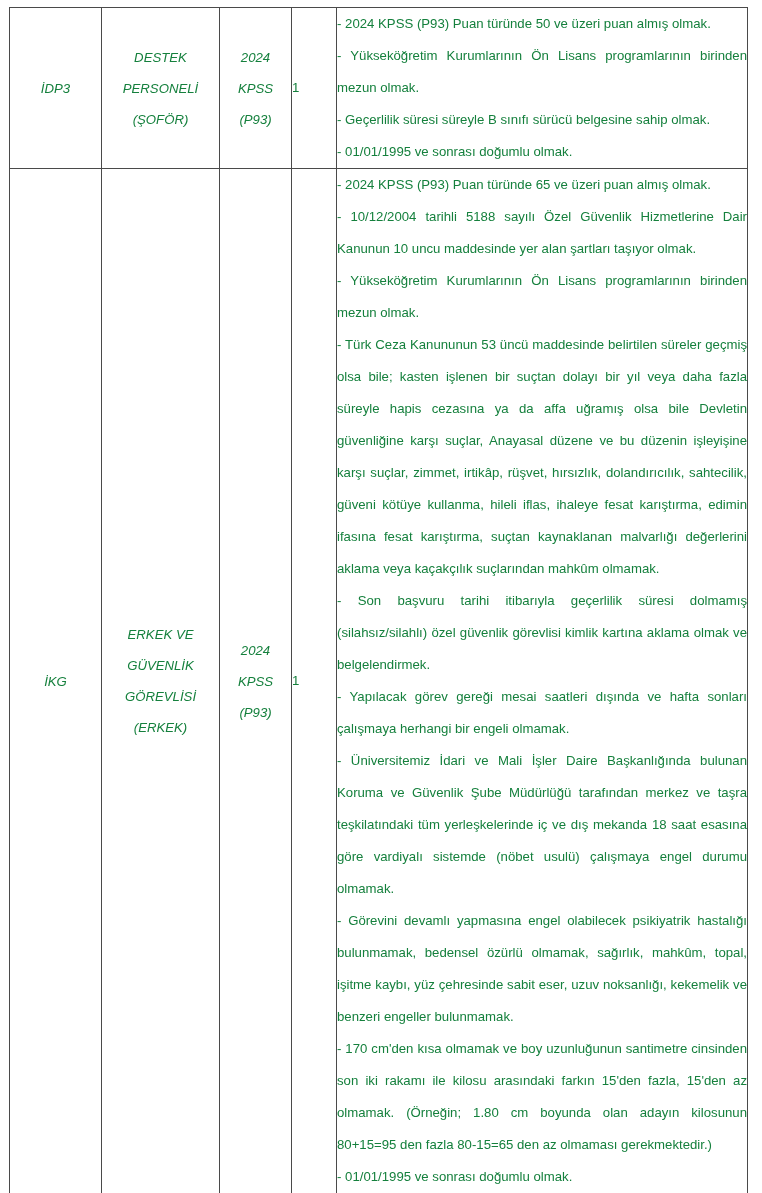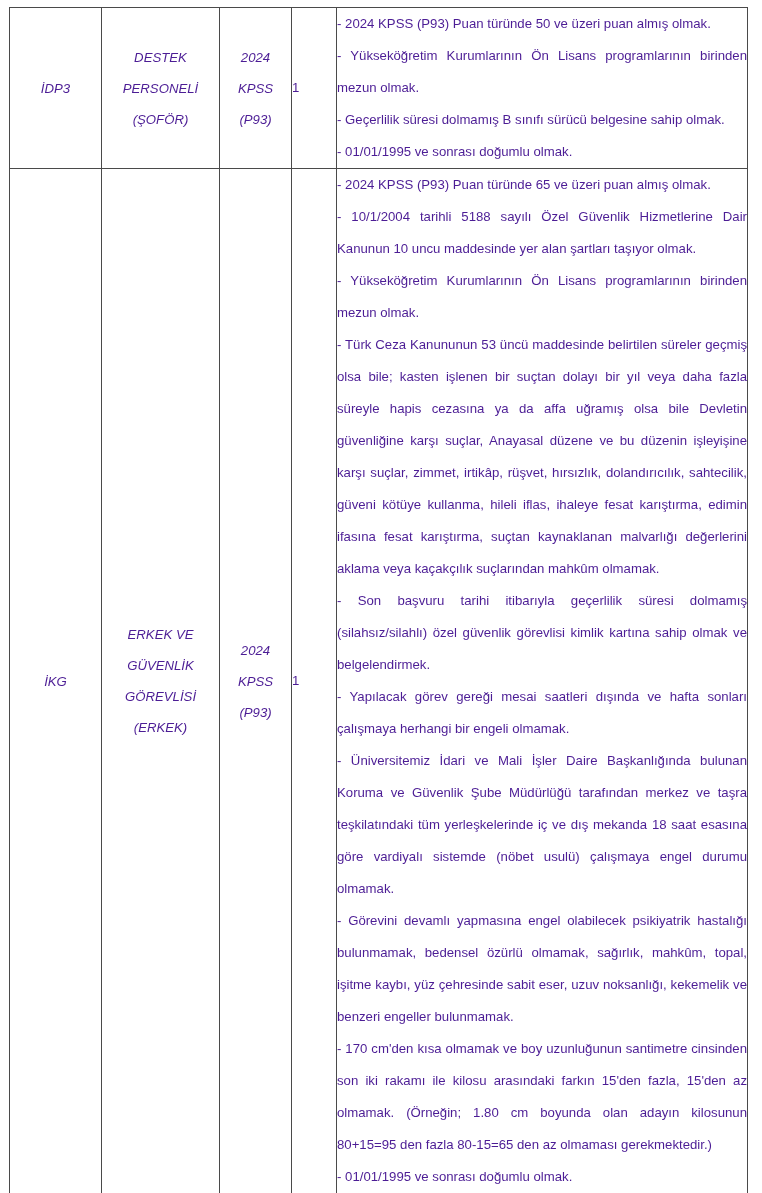--- a/index.html
+++ b/index.html
@@ -31,21 +31,21 @@
     border-collapse: collapse;
     table-layout: fixed;
   }
 
   table.doc-table td {
     border: 1px solid #4a4a4a;
     padding: 0;
     vertical-align: middle;
     font-size: 13.2px;
     line-height: 32px;
-    color: #4c1d95;
+    color: #15803d;
   }
 
   
   col.c1 { width: 92px; }
   col.c2 { width: 118px; }
   col.c3 { width: 72px; }
   col.c4 { width: 45px; }
   col.c5 { width: 411px; }
 
   .cell-center {
@@ -111,21 +111,21 @@
         </td>
         <td class="cell-center">
           <span class="ln">2024</span>
           <span class="ln">KPSS</span>
           <span class="ln">(P93)</span>
         </td>
         <td class="cell-num">1</td>
         <td class="cell-cond">
           <p class="para nojust">- 2024 KPSS (P93) Puan türünde 50 ve üzeri puan almış olmak.</p>
           <p class="para">- Yükseköğretim Kurumlarının Ön Lisans programlarının birinden mezun olmak.</p>
-          <p class="para nojust">- Geçerlilik süresi dolmamış B sınıfı sürücü belgesine sahip olmak.</p>
+          <p class="para nojust">- Geçerlilik süresi süreyle B sınıfı sürücü belgesine sahip olmak.</p>
           <p class="para nojust">- 01/01/1995 ve sonrası doğumlu olmak.</p>
         </td>
       </tr>
 
       <tr class="row-second">
         <td class="cell-center">
           <span class="ln">İKG</span>
         </td>
         <td class="cell-center">
           <span class="ln">ERKEK VE</span>
@@ -134,24 +134,24 @@
           <span class="ln">(ERKEK)</span>
         </td>
         <td class="cell-center">
           <span class="ln">2024</span>
           <span class="ln">KPSS</span>
           <span class="ln">(P93)</span>
         </td>
         <td class="cell-num">1</td>
         <td class="cell-cond">
           <p class="para nojust">- 2024 KPSS (P93) Puan türünde 65 ve üzeri puan almış olmak.</p>
-          <p class="para">- 10/1/2004 tarihli 5188 sayılı Özel Güvenlik Hizmetlerine Dair Kanunun 10 uncu maddesinde yer alan şartları taşıyor olmak.</p>
+          <p class="para">- 10/12/2004 tarihli 5188 sayılı Özel Güvenlik Hizmetlerine Dair Kanunun 10 uncu maddesinde yer alan şartları taşıyor olmak.</p>
           <p class="para">- Yükseköğretim Kurumlarının Ön Lisans programlarının birinden mezun olmak.</p>
           <p class="para">- Türk Ceza Kanununun 53 üncü maddesinde belirtilen süreler geçmiş olsa bile; kasten işlenen bir suçtan dolayı bir yıl veya daha fazla süreyle hapis cezasına ya da affa uğramış olsa bile Devletin güvenliğine karşı suçlar, Anayasal düzene ve bu düzenin işleyişine karşı suçlar, zimmet, irtikâp, rüşvet, hırsızlık, dolandırıcılık, sahtecilik, güveni kötüye kullanma, hileli iflas, ihaleye fesat karıştırma, edimin ifasına fesat karıştırma, suçtan kaynaklanan malvarlığı değerlerini aklama veya kaçakçılık suçlarından mahkûm olmamak.</p>
-          <p class="para">- Son başvuru tarihi itibarıyla geçerlilik süresi dolmamış (silahsız/silahlı) özel güvenlik görevlisi kimlik kartına sahip olmak ve belgelendirmek.</p>
+          <p class="para">- Son başvuru tarihi itibarıyla geçerlilik süresi dolmamış (silahsız/silahlı) özel güvenlik görevlisi kimlik kartına aklama olmak ve belgelendirmek.</p>
           <p class="para">- Yapılacak görev gereği mesai saatleri dışında ve hafta sonları çalışmaya herhangi bir engeli olmamak.</p>
           <p class="para">- Üniversitemiz İdari ve Mali İşler Daire Başkanlığında bulunan Koruma ve Güvenlik Şube Müdürlüğü tarafından merkez ve taşra teşkilatındaki tüm yerleşkelerinde iç ve dış mekanda 18 saat esasına göre vardiyalı sistemde (nöbet usulü) çalışmaya engel durumu olmamak.</p>
           <p class="para">- Görevini devamlı yapmasına engel olabilecek psikiyatrik hastalığı bulunmamak, bedensel özürlü olmamak, sağırlık, mahkûm, topal, işitme kaybı, yüz çehresinde sabit eser, uzuv noksanlığı, kekemelik ve benzeri engeller bulunmamak.</p>
           <p class="para">- 170 cm'den kısa olmamak ve boy uzunluğunun santimetre cinsinden son iki rakamı ile kilosu arasındaki farkın 15'den fazla, 15'den az olmamak. (Örneğin; 1.80 cm boyunda olan adayın kilosunun 80+15=95 den fazla 80-15=65 den az olmaması gerekmektedir.)</p>
           <p class="para nojust">- 01/01/1995 ve sonrası doğumlu olmak.</p>
         </td>
       </tr>
 
     </tbody>
   </table>

